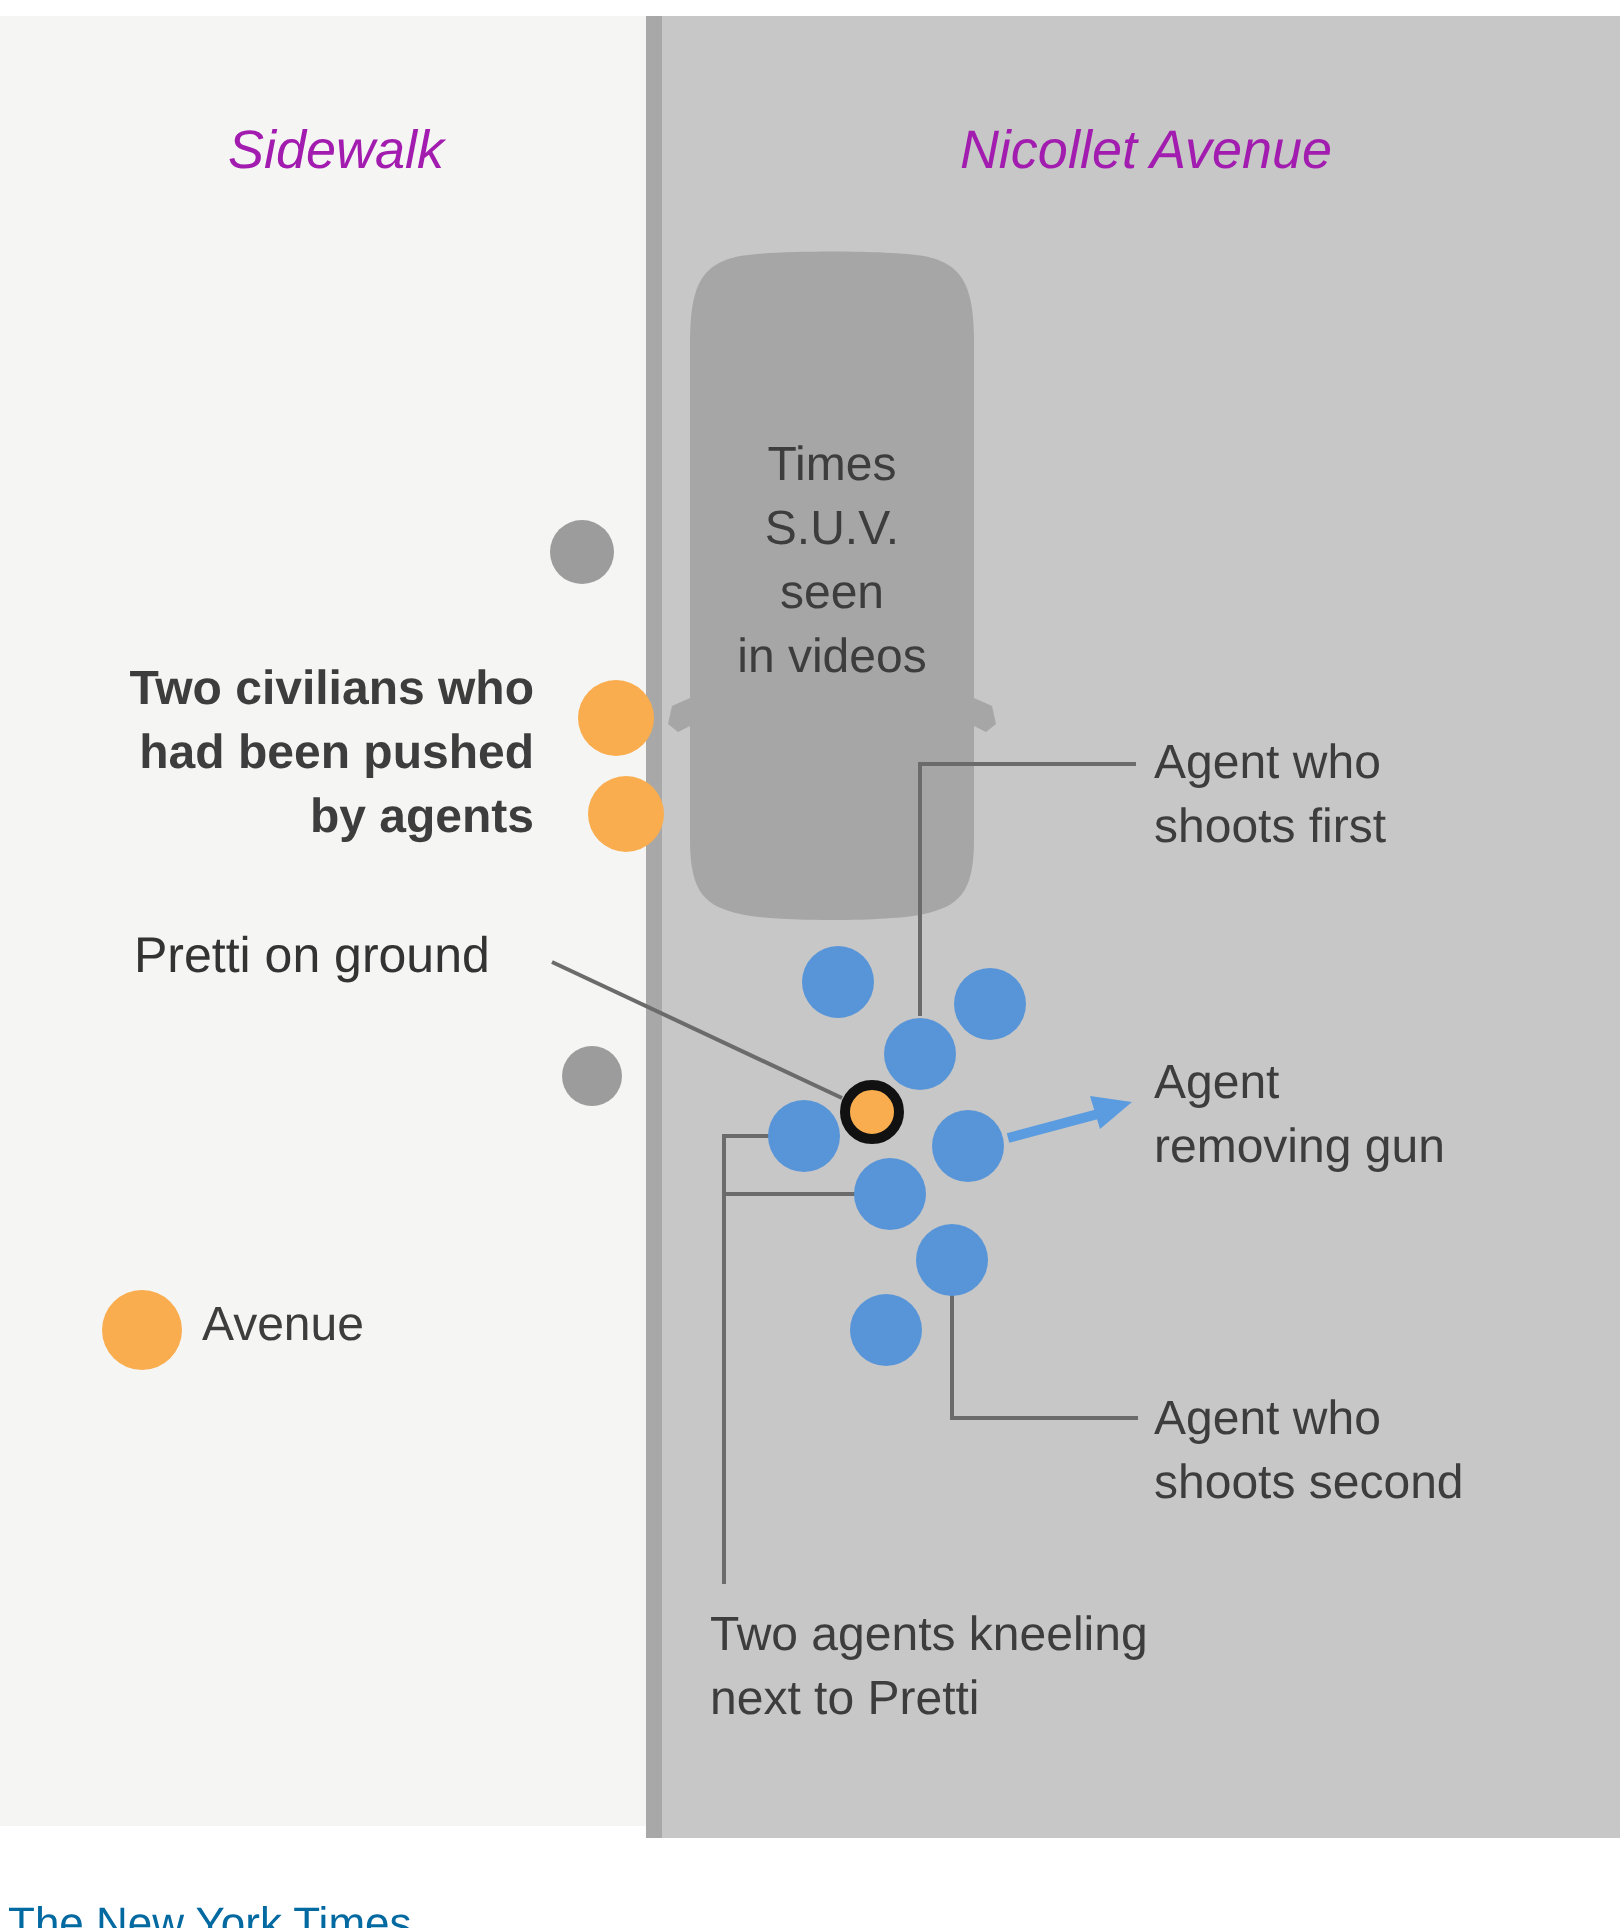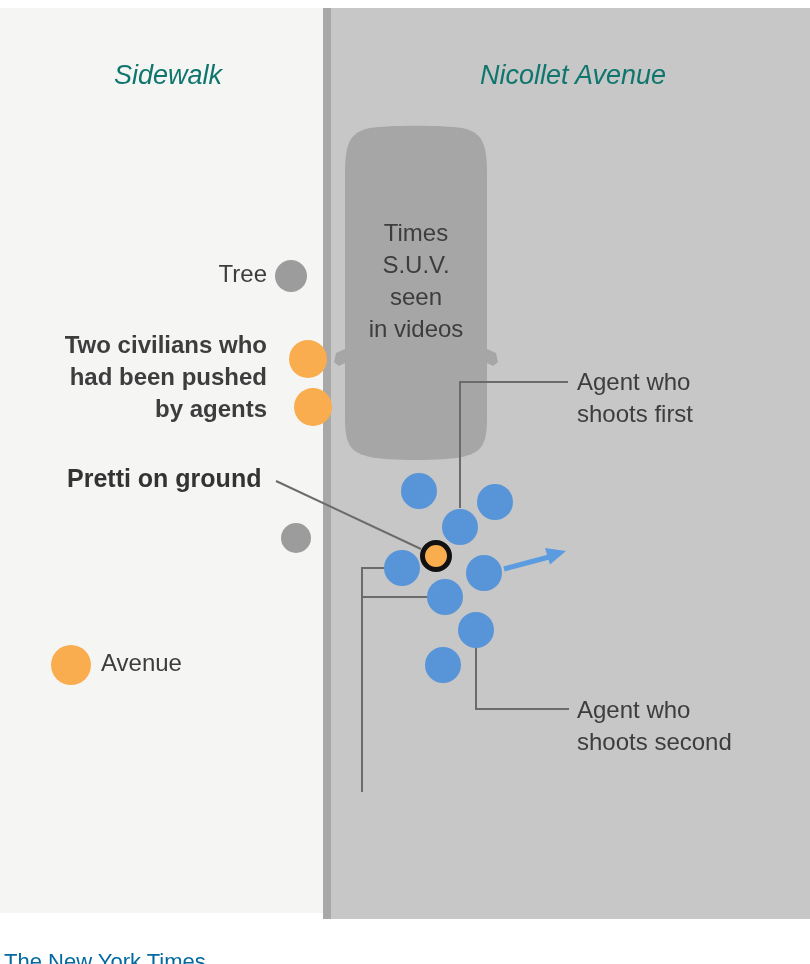--- a/index.html
+++ b/index.html
@@ -4,23 +4,23 @@
 <style>
   html,body{margin:0;padding:0;background:#ffffff;}
   .stage{position:relative;width:810px;height:964px;background:#ffffff;overflow:hidden;
          font-family:"Liberation Sans",sans-serif;}
   .region{position:absolute;}
   .sidewalk{left:0;top:8px;width:323px;height:905px;background:#f5f5f4;}
   .curb{left:323px;top:8px;width:8px;height:911px;background:#a8a8a8;}
   .road{left:331px;top:8px;width:479px;height:911px;background:#c7c7c7;}
   svg.overlay{position:absolute;left:0;top:0;}
   .label{position:absolute;font-size:24px;line-height:32px;color:#3d3d3d;white-space:pre-line;}
-  .title{position:absolute;font-size:27px;line-height:32px;font-style:italic;color:#0f766e;text-align:center;}
+  .title{position:absolute;font-size:27px;line-height:32px;font-style:italic;color:#a21caf;text-align:center;}
   .right{text-align:right;}
-  .bold{font-weight:bold;font-size:25px;color:#333;}
+  .bold{font-weight:normal;font-size:25px;color:#333;}
   .attribution{position:absolute;left:4px;top:932px;font-size:22px;line-height:28px;color:#0369a1;margin-top:16px;}
 </style>
 </head>
 <body>
 
 <div class="stage">
 
   <div class="region sidewalk"></div>
   <div class="region curb"></div>
   <div class="region road"></div>
@@ -61,26 +61,29 @@
   </svg>
 
   <div class="title" style="left:68px;top:59px;width:200px;">Sidewalk</div>
   <div class="title" style="left:423px;top:59px;width:300px;">Nicollet Avenue</div>
 
   <div class="label" style="left:344px;top:217px;width:144px;text-align:center;">Times
 S.U.V.
 seen
 in videos</div>
 
-  <div class="label right" style="left:145px;top:258px;width:122px;">Tree</div>
   <div class="label right" style="left:27px;top:329px;width:240px;font-weight:bold;">Two civilians who
 had been pushed
 by agents</div>
   <div class="label bold" style="left:67px;top:462px;">Pretti on ground</div>
   <div class="label" style="left:101px;top:647px;">Avenue</div>
 
   <div class="label" style="left:577px;top:366px;width:220px;">Agent who
 shoots first</div>
+  <div class="label" style="left:577px;top:526px;width:220px;">Agent
+removing gun</div>
   <div class="label" style="left:577px;top:694px;width:220px;">Agent who
 shoots second</div>
+  <div class="label" style="left:355px;top:802px;width:260px;">Two agents kneeling
+next to Pretti</div>
 
   <div class="attribution">The New York Times</div>
 </div>
 
 </body></html>

